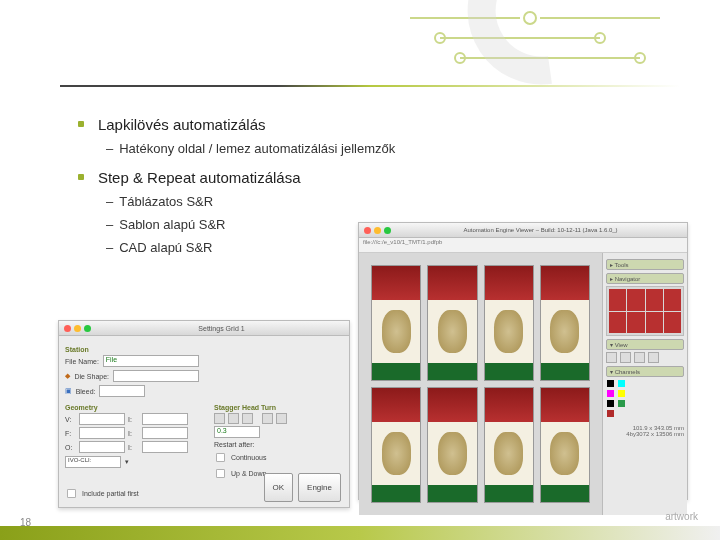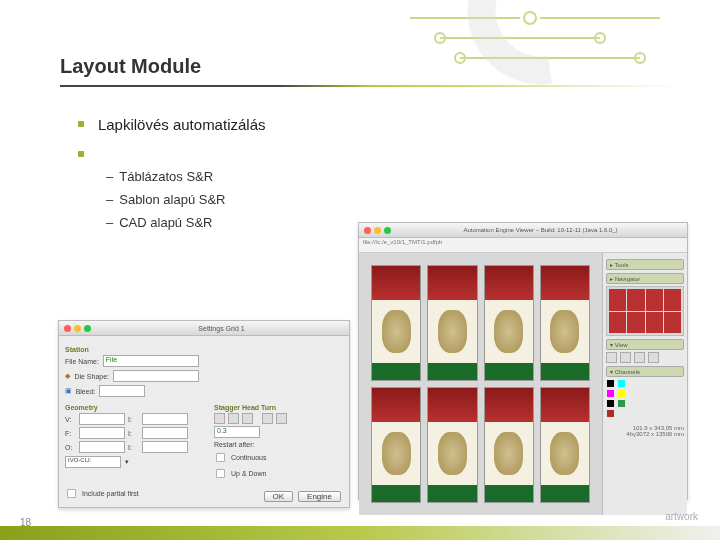--- a/index.html
+++ b/index.html
@@ -16,21 +16,21 @@
   .dash{color:#333;margin-right:6px}
   .screenshot{position:absolute;background:#ececec;border:1px solid #bbb;box-shadow:0 2px 4px rgba(0,0,0,.15);font-size:7px;color:#555}
   .shot-left{left:58px;top:320px;width:290px;height:186px}
   .shot-right{left:358px;top:222px;width:328px;height:276px}
   .mac-bar{height:14px;background:linear-gradient(#f6f6f6,#d8d8d8);border-bottom:1px solid #bbb;display:flex;align-items:center;padding-left:5px;gap:3px}
   .mac-bar .c{width:7px;height:7px;border-radius:50%}
   .mac-title{font-size:7px;color:#555;flex:1;text-align:center}
   .dlg-body{padding:6px;font-size:7px;color:#444}
   .row{display:flex;align-items:center;gap:4px;margin-bottom:3px}
   .field{background:#fff;border:1px solid #aaa;height:10px;flex:0 0 60px;padding:0 2px;font-size:7px;color:#1a7a1a}
-  .mini-btn{background:linear-gradient(#fff,#e2e2e2);border:1px solid #999;border-radius:2px;padding:0 8px;font-size:8px}
+  .mini-btn{background:linear-gradient(#fff,#e2e2e2);border:1px solid #999;border-radius:2px;padding:9px 8px;font-size:8px}
   .section-h{font-weight:bold;color:#6a7a2a;margin:4px 0 2px}
   .dlg-footer{position:absolute;bottom:5px;right:8px;display:flex;gap:5px}
   .view-body{display:flex;height:calc(100% - 14px)}
   .canvas{flex:1;background:#d8d8d8;padding:12px;display:grid;grid-template-columns:repeat(4,1fr);grid-template-rows:repeat(2,1fr);gap:6px}
   .card{background:#fff;border:1px solid #999;position:relative;overflow:hidden}
   .card .band{height:30%;background:linear-gradient(#8c1a1a,#b83030)}
   .card .mid{height:55%;background:#f4f0e2;display:flex;align-items:center;justify-content:center}
   .card .blob{width:60%;height:70%;background:radial-gradient(#d0c090,#a89050);border-radius:40%}
   .card .foot{height:15%;background:#1a6a2a}
   .side{width:78px;background:#e9e9e9;border-left:1px solid #bbb;font-size:6px;color:#555;padding:3px}
@@ -60,31 +60,32 @@
           <circle cx="240" cy="58" r="5"></circle>
         <circle cx="200" cy="38" r="5"></circle>
           <circle cx="40" cy="38" r="5"></circle>
       </g>
       <g fill="none" stroke="#d8d8d8" stroke-width="28" opacity=".35">
         <path d="M90 -20 A60 60 0 0 0 150 70"></path>
       </g>
     </svg>
   </div>
 
-  <div class="title">Layout Module</div>
   <div class="title-underline"></div>
 
   <div class="content">
     <div class="b1">
       <span class="bullet-dot"></span>
       <span class="b1-text">Lapkilövés automatizálás</span>
     </div>
+    <div class="b2"><span class="dash">–</span><span>Hatékony oldal / lemez automatizálási jellemzők</span></div>
 
     <div class="b1" style="margin-top:12px">
       <span class="bullet-dot"></span>
+      <span class="b1-text">Step &amp; Repeat automatizálása</span>
     </div>
     <div class="b2"><span class="dash">–</span><span>Táblázatos S&amp;R</span></div>
     <div class="b2"><span class="dash">–</span><span>Sablon alapú S&amp;R</span></div>
     <div class="b2"><span class="dash">–</span><span>CAD alapú S&amp;R</span></div>
   </div>
 
   <div class="screenshot shot-left">
     <div class="mac-bar">
       <div class="c" style="background:#ff5f57"></div>
       <div class="c" style="background:#febc2e"></div>

